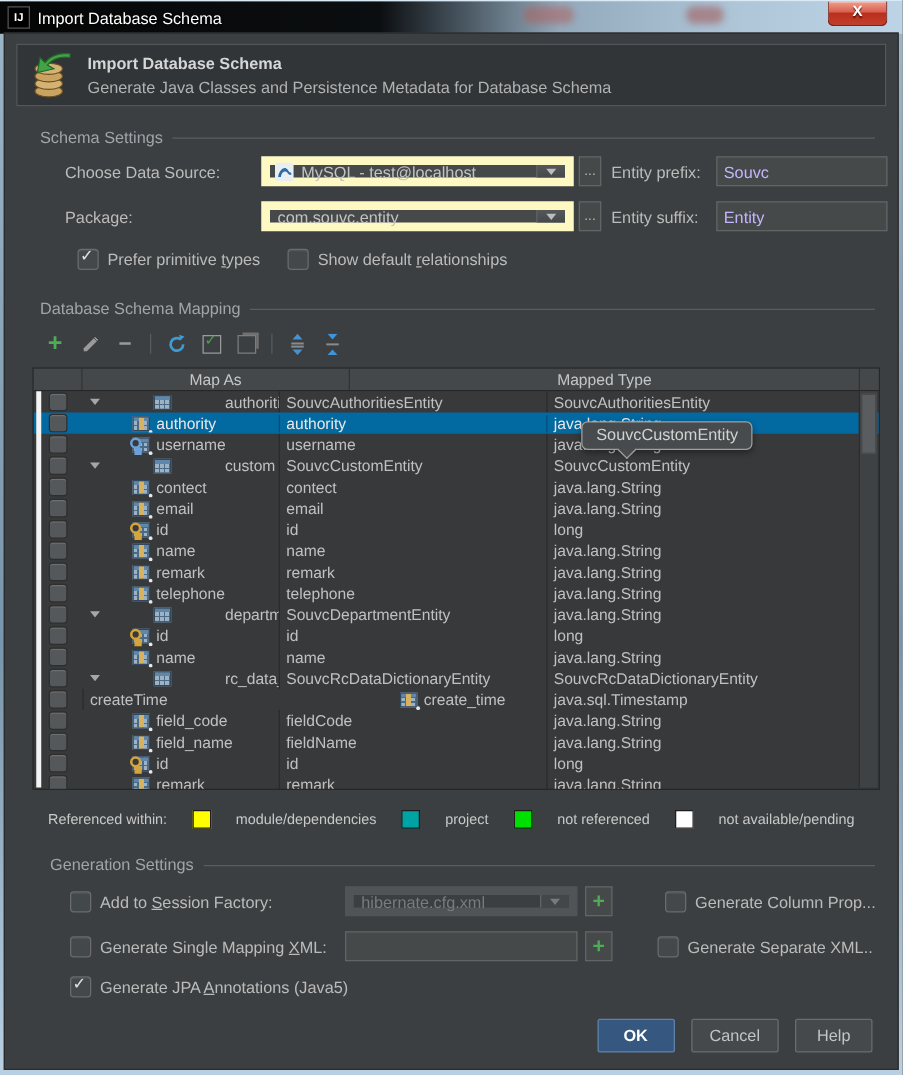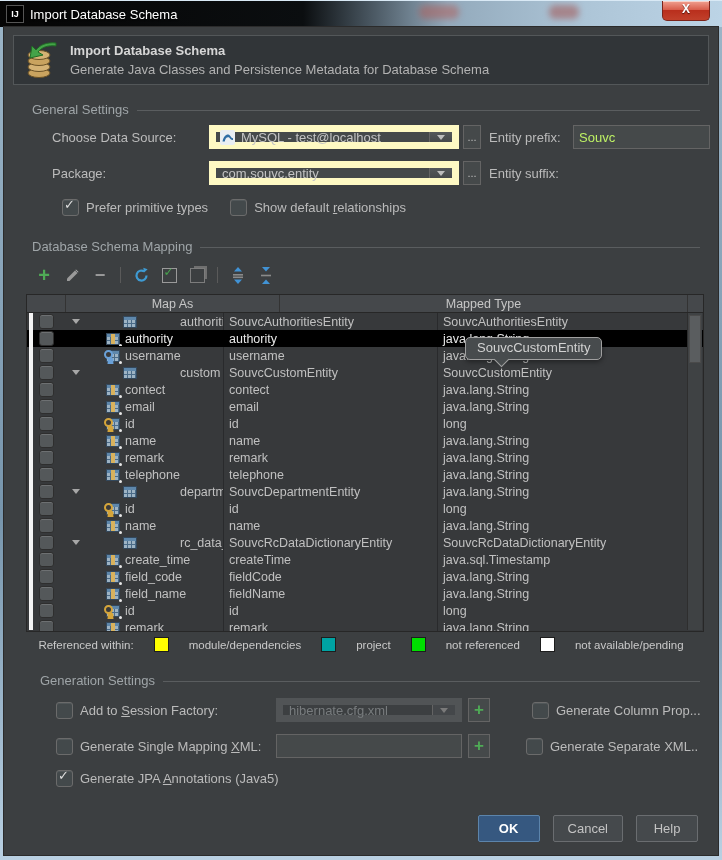--- a/index.html
+++ b/index.html
@@ -45,21 +45,21 @@
   .tri-down{width:0;height:0;border-left:4px solid transparent;border-right:4px solid transparent;
       border-top:5px solid #bdbdbd;}
   .combo.disabled{background:#3c3f41;border-color:#515456;cursor:default;}
   .combo.disabled .combo-text{color:#787c7e;}
   .combo.disabled .combo-btn{background:#44474a;}
   .combo.disabled .tri-down{border-top-color:#7a7a7a;}
   .w250{width:250px;} .w186{width:186px;}
   .dots{width:18px;height:24px;margin-left:4px;background:#45494a;border:1px solid #646464;
       color:#bbb;font-size:11px;padding:0;cursor:pointer;flex:none;}
   .flabel2{margin-left:8px;width:84px;flex:none;}
-  .tfield{width:125px;height:22px;background:#45494a;border:1px solid #646464;color:#bef264;
+  .tfield{width:125px;height:22px;background:#45494a;border:1px solid #646464;color:#c4b5fd;
       padding:0 5px;font:inherit;box-sizing:content-box;}
   .tfield.small{width:174px;}
   
   .cbwrap{display:flex;align-items:center;gap:7px;cursor:pointer;}
   .cb{width:15px;height:15px;flex:none;background:#43494b;border:1px solid #6b6b6b;border-radius:3px;
       box-shadow:inset 0 1px 0 rgba(255,255,255,.08);position:relative;}
   .cb.checked::after{content:"✓";position:absolute;left:1px;top:-3px;color:#dedede;font-size:13px;font-weight:bold;}
   .mn{text-decoration:underline;}
   
   .toolbar{display:flex;align-items:center;margin:8px 0 0 28px;height:26px;gap:4px;}
@@ -76,21 +76,21 @@
   .t-header{display:flex;height:17px;background:#45484b;border-bottom:1px solid #272727;
       color:#c6c6c6;font-size:12.5px;}
   .hc{display:flex;align-items:center;justify-content:center;border-right:1px solid #333;box-sizing:border-box;}
   .c-check{width:39px;flex:none;}
   .c-schema{width:157px;flex:none;}
   .c-map{width:214px;flex:none;}
   .c-type{flex:1;}
   .c-sb{width:15px;flex:none;border-right:none;}
   .t-body{position:absolute;top:18px;left:0;right:0;bottom:0;overflow:hidden;}
   .t-row{display:flex;height:17px;align-items:stretch;font-size:12.5px;color:#c0c0c0;}
-  .t-row.sel{background:#000000;color:#e8e8e8;align-items:center;}
+  .t-row.sel{background:#0369a1;color:#e8e8e8;align-items:center;}
   .cell{display:flex;align-items:center;box-sizing:border-box;overflow:hidden;white-space:nowrap;}
   .cell.c-check{justify-content:center;}
   .cell.c-map,.cell.c-type{padding-left:5px;border-left:1px solid rgba(0,0,0,.25);}
   .row-cb{width:13px;height:13px;background:#54585a;border:1px solid #2e2e2e;border-radius:3px;
       box-shadow:inset 0 1px 0 rgba(255,255,255,.15);}
   .c-schema.child{padding-left:40px;}
   .c-schema.group{padding-left:4px;gap:38px;}
   .tri{width:0;height:0;border-left:4px solid transparent;border-right:4px solid transparent;
       border-top:5px solid #a7a7a7;margin:0 5px 0 2px;flex:none;}
   .ic{width:14px;height:12px;margin-right:5px;flex:none;position:relative;box-sizing:border-box;
@@ -109,21 +109,21 @@
   .ic-key-blue::before{border-color:#6aa1d8;box-shadow:2px 6px 0 -1.5px #6aa1d8,2px 9px 0 -1.5px #6aa1d8;}
   .combo-arrow{margin-left:auto;margin-right:6px;color:#b9b9b9;font-size:9px;flex:none;}
   .ref-stripe{position:absolute;left:2px;top:18px;bottom:1px;width:4px;background:#f4f4f4;}
   .vscroll{position:absolute;right:1px;top:18px;bottom:1px;width:14px;background:#3f4244;border-left:1px solid #2e2e2e;}
   .thumb{position:absolute;left:1px;right:1px;top:2px;height:46px;background:#5a5d5f;border:1px solid #4a4a4a;}
   .tip{position:absolute;left:438px;top:42px;background:#474b4d;border:1px solid #a0a0a0;border-radius:5px;
       padding:2px 11px 4px;color:#d2d2d2;font-size:13px;z-index:5;box-shadow:0 2px 5px rgba(0,0,0,.4);}
   .tip .tail{position:absolute;left:30px;bottom:-6px;width:10px;height:10px;background:#474b4d;
       border-right:1px solid #a0a0a0;border-bottom:1px solid #a0a0a0;transform:rotate(45deg);}
   
-  .legend{display:flex;align-items:center;justify-content:center;gap:20px;margin-top:5px;
+  .legend{display:flex;align-items:center;justify-content:center;gap:20px;margin-top:16px;
       font-size:11.5px;color:#c9c9c9;}
   .sw{width:13px;height:13px;border:1px solid #1d1d1d;flex:none;}
   
   .genrow{margin:10px 0 0 52px;}
   .gen-lbl{width:220px;flex:none;}
   .plusbtn{width:22px;height:24px;margin-left:6px;background:#45494a;border:1px solid #646464;
       position:relative;cursor:pointer;flex:none;padding:0;}
   .plusbtn::after{content:"+";position:absolute;left:0;right:0;top:0px;text-align:center;
       color:#4fab56;font-size:17px;font-weight:bold;line-height:22px;}
   .rightcb{margin-left:42px;width:172px;}
@@ -161,21 +161,21 @@
           <path d="M32 3 C22 2 16 5 12 10 L8 6 L6 18 L19 15 L14 12 C18 7 24 5 32 6 Z" fill="#44a348" stroke="#1f6b24"></path>
         </svg>
       </span>
       <div>
         <div class="btitle">Import Database Schema</div>
         <div class="bsub">Generate Java Classes and Persistence Metadata for Database Schema</div>
       </div>
     </div>
 
     <div class="sect">
-      <span class="sect-label">General Settings</span>
+      <span class="sect-label">Schema Settings</span>
       <span class="sect-line"></span>
     </div>
 
     <div class="frow" style="margin-top:8px;">
       <span class="flabel">Choose Data Source:</span>
       <div class="combo w250">
         <span style="margin-left:4px;flex:none;">
           <svg width="15" height="15" viewBox="0 0 15 15">
               <rect width="15" height="15" rx="2" fill="#e9eef3"></rect>
               <path d="M2.5 11.5 C3.5 6 7 3.5 9 4.8 C11 6 10.7 8 13 8.2 L13 10 C10 10 10.2 7.2 8.2 7.2 C6.2 7.2 5 9.2 4.8 11.5 Z" fill="#2e6da4"></path>
@@ -194,20 +194,21 @@
     <div class="frow" style="margin-top:12px;">
       <span class="flabel">Package:</span>
       <div class="combo w250">
         <span class="combo-text">com.souvc.entity</span>
         <span class="combo-btn">
             <span class="tri-down"></span>
           </span>
       </div>
       <button class="dots">...</button>
       <span class="flabel2">Entity suffix:</span>
+      <input class="tfield" value="Entity" style="">
     </div>
 
     <div class="frow" style="margin-top:14px;margin-left:58px;gap:22px;">
       <label class="cbwrap">
         <span class="cb checked"></span>
         <span><span>Prefer primitive </span><span class="mn">t</span><span>ypes</span></span>
       </label>
       <label class="cbwrap">
         <span class="cb"></span>
         <span><span>Show default </span><span class="mn">r</span><span>elationships</span></span>
@@ -485,26 +486,26 @@
               <span>SouvcRcDataDictionaryEntity</span>
             </div>
             <div class="cell c-type">
               <span>SouvcRcDataDictionaryEntity</span>
             </div>
           </div>
           <div class="t-row">
             <div class="cell c-check">
               <div class="row-cb"></div>
             </div>
+            <div class="cell c-map">
+              <span>createTime</span>
+            </div>
             <div class="cell c-schema child">
               <div class="ic ic-column"></div>
               <span>create_time</span>
-            </div>
-            <div class="cell c-map">
-              <span>createTime</span>
             </div>
             <div class="cell c-type">
               <span>java.sql.Timestamp</span>
             </div>
           </div>
           <div class="t-row">
             <div class="cell c-check">
               <div class="row-cb"></div>
             </div>
             <div class="cell c-schema child">

